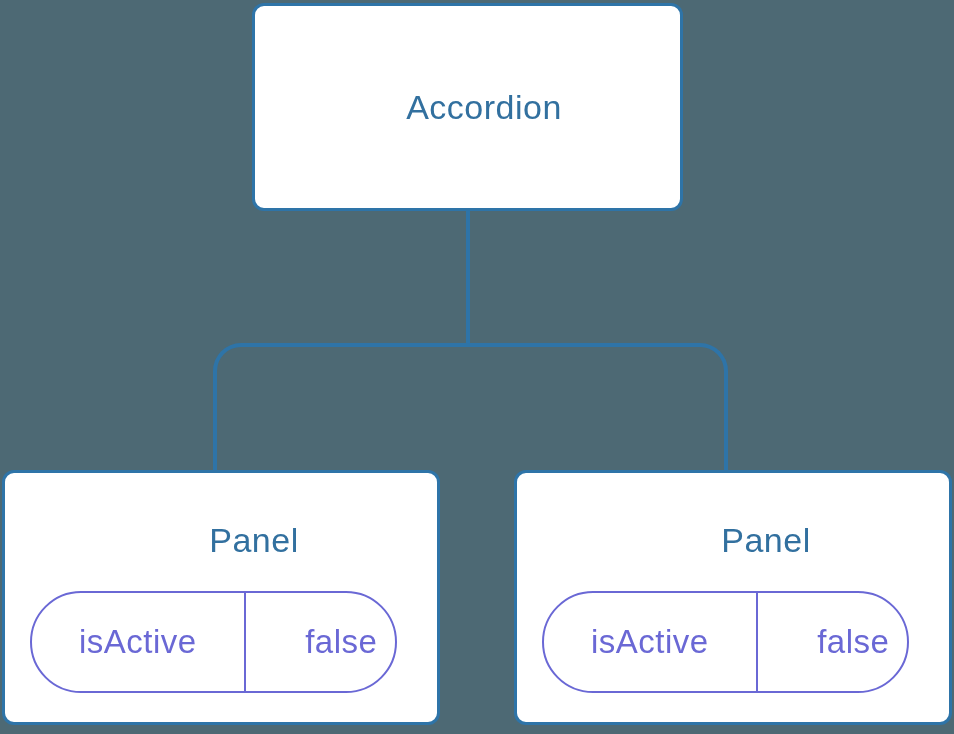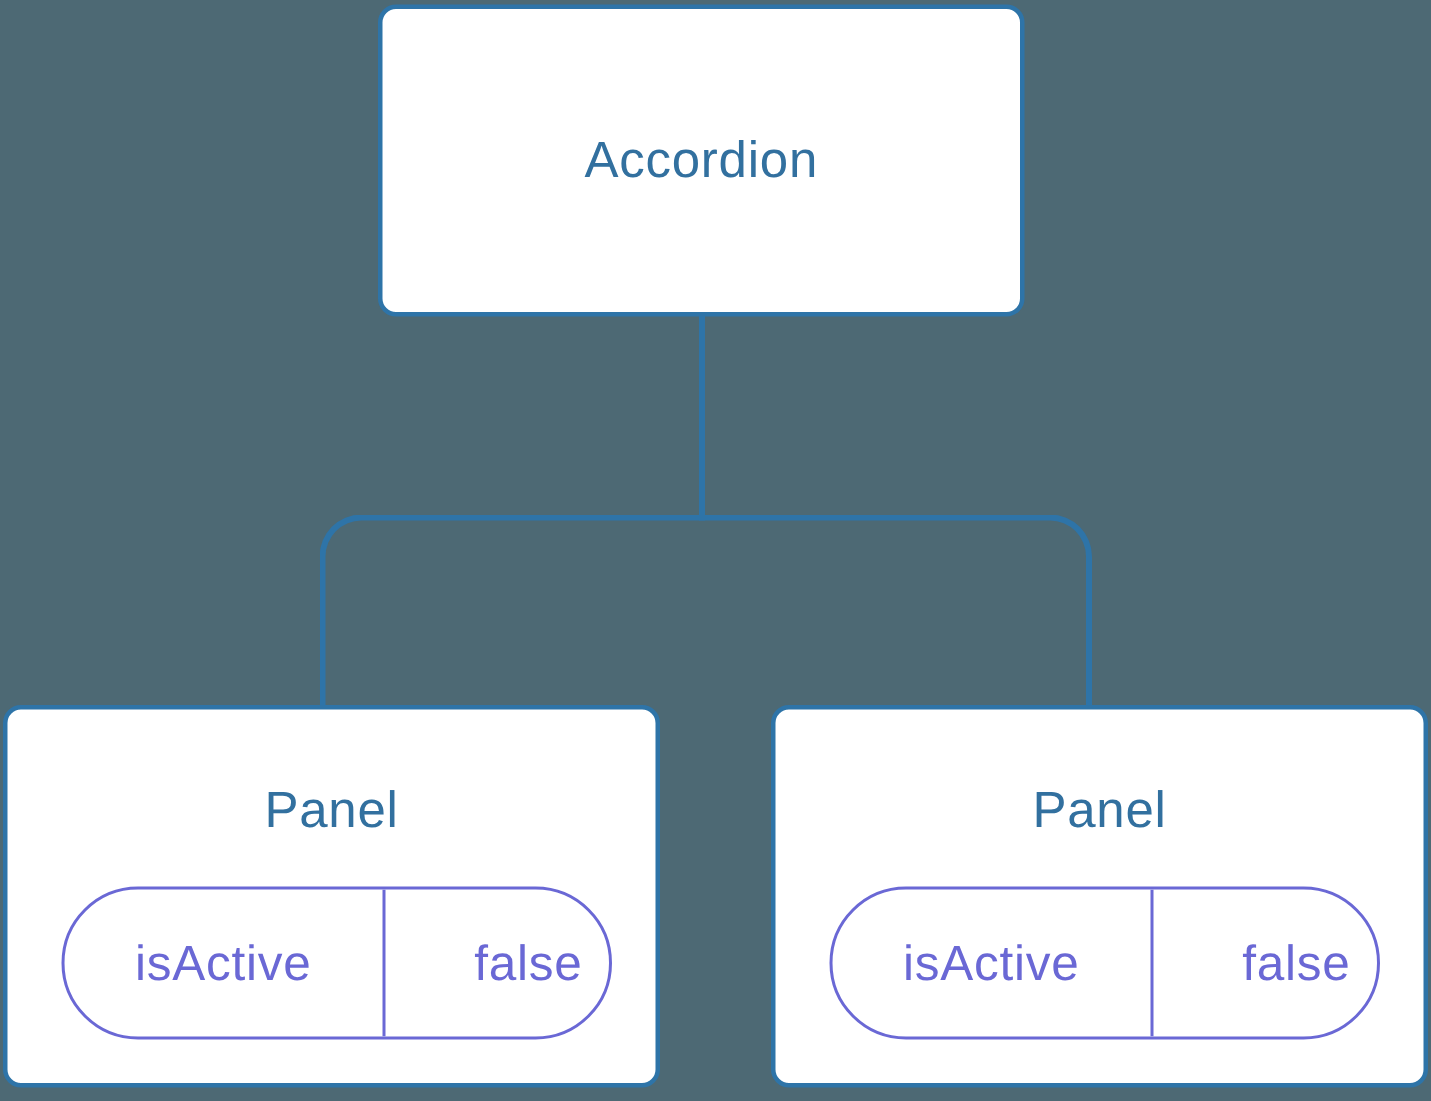--- a/index.html
+++ b/index.html
@@ -23,20 +23,21 @@
     border: 3px solid var(--node-border, #2e74a8);
     border-radius: 12px;
   }
   .node-label {
     color: var(--node-text, #32709f);
     font-size: 34px;
     font-weight: 500;
     letter-spacing: 0.5px;
     text-align: center;
     width: 100%;
+    margin-left: 33px;
   }
 
   .node-root {
     left: 252px; top: 3px;
     width: 431px; height: 208px;
     display: flex; align-items: center; justify-content: center;
   }
 
   .node-panel {
     top: 470px;
@@ -63,21 +64,21 @@
     border-top: 4px solid var(--connector, #2e74a8);
     border-left: 4px solid var(--connector, #2e74a8);
     border-right: 4px solid var(--connector, #2e74a8);
     border-radius: 28px 28px 0 0;
     background: transparent;
   }
 
   
   .state-pill {
     position: absolute;
-    left: 36px; top: 118px;
+    left: 25px; top: 118px;
     width: 367px; height: 102px;
     border: 2.5px solid var(--state-accent, #6a68d5);
     border-radius: 51px;
     display: flex;
     align-items: stretch;
     overflow: hidden;
     background: var(--node-background, #ffffff);
   }
   .state-cell {
     display: flex; align-items: center; justify-content: center;

